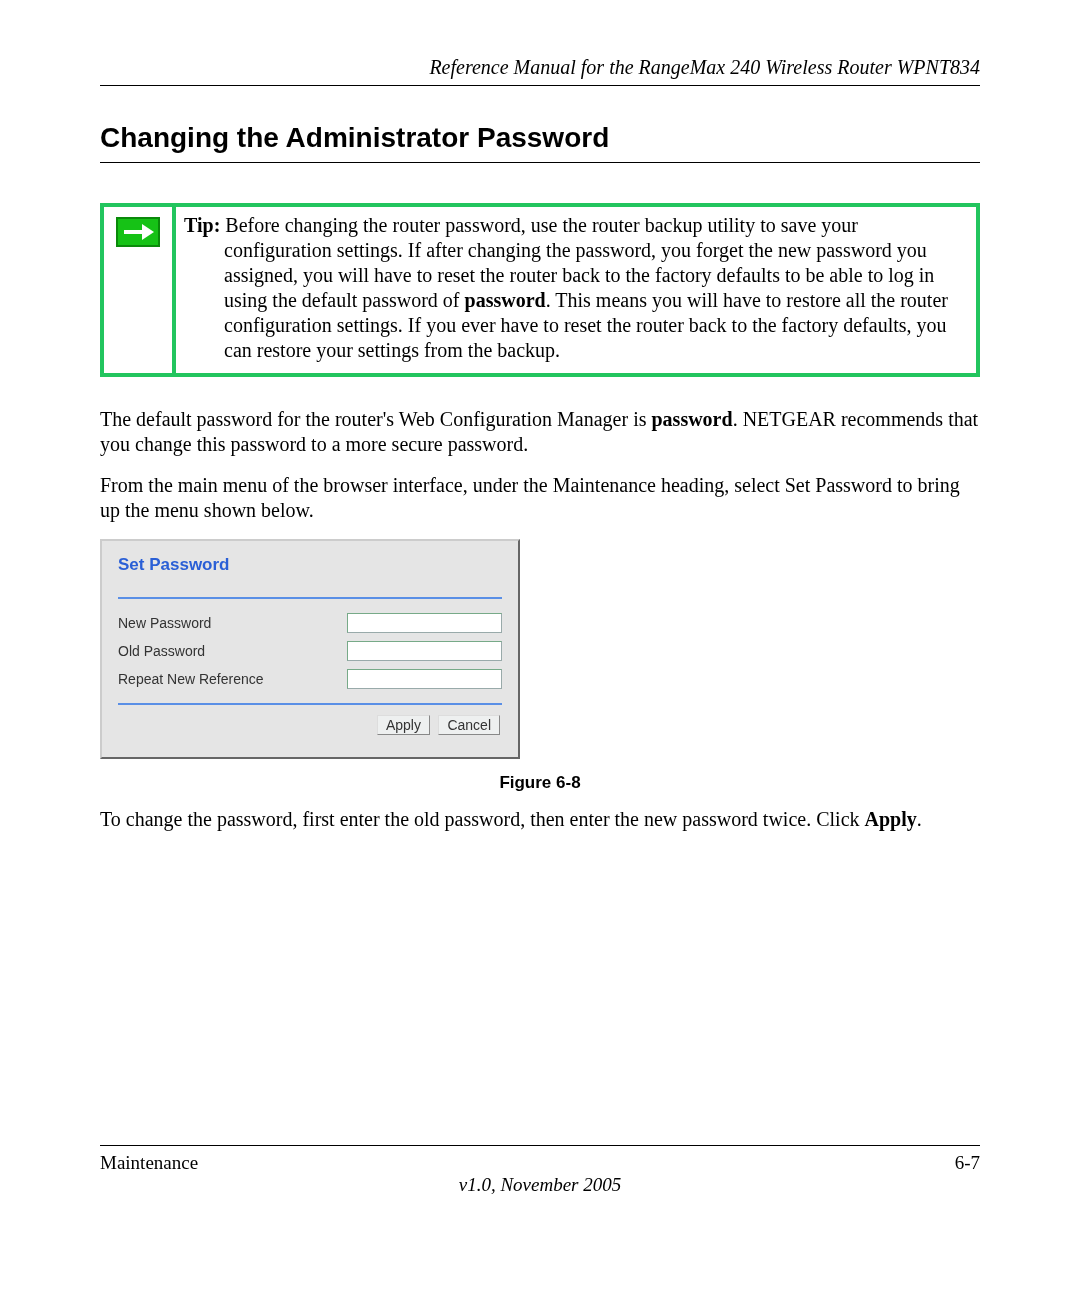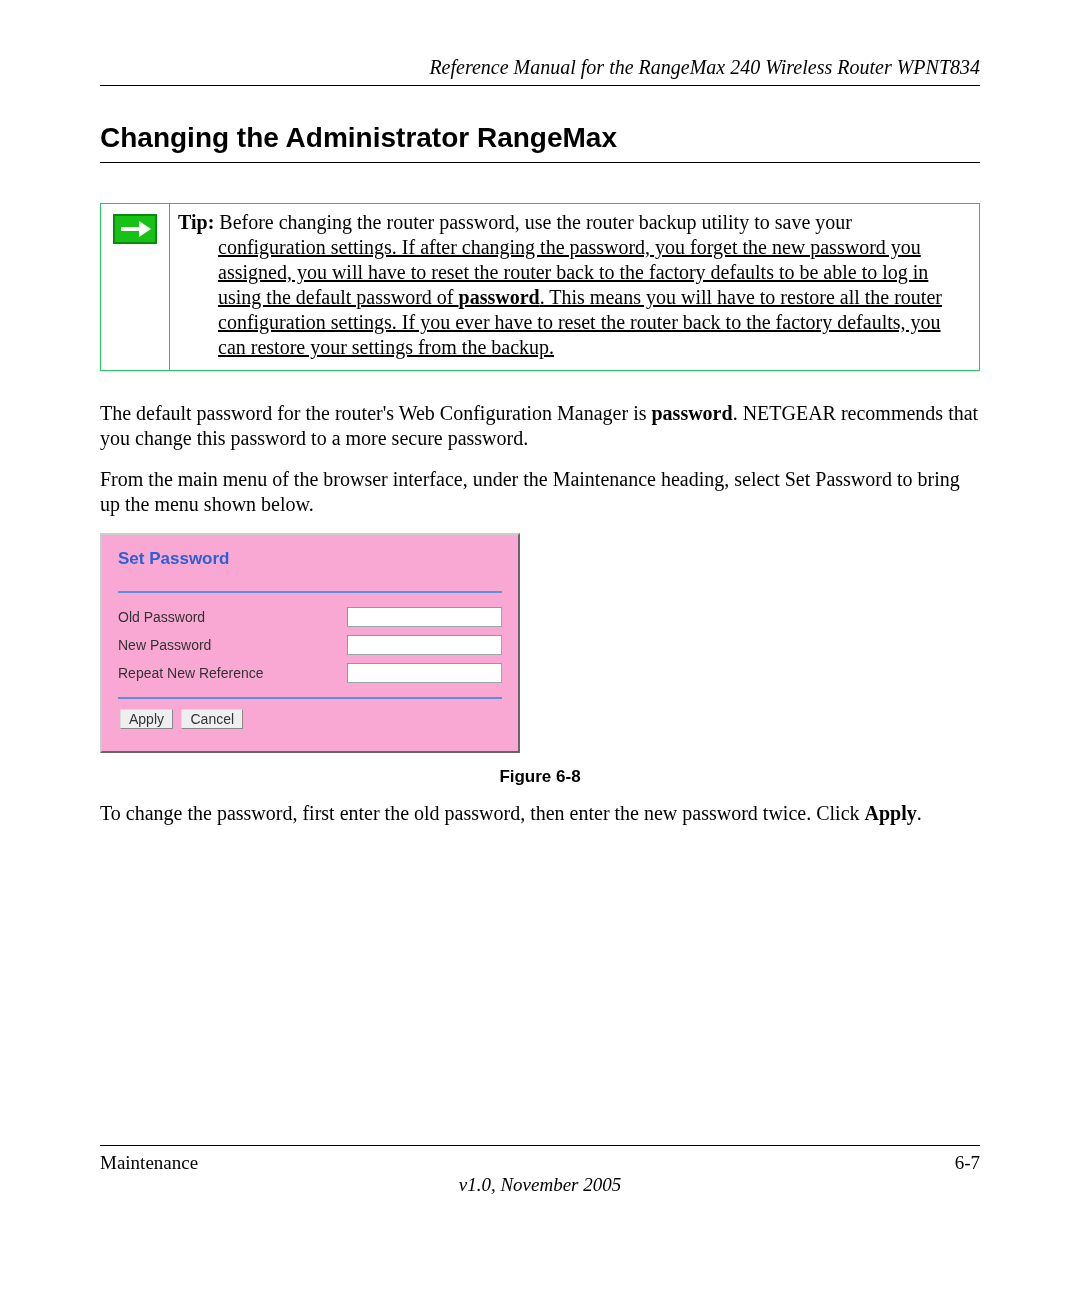--- a/index.html
+++ b/index.html
@@ -40,21 +40,21 @@
     border-top: 1.5px solid #000;
     margin: 0 0 40px 0;
   }
   
   .tip-table {
     border-collapse: collapse;
     width: 100%;
     margin-bottom: 30px;
   }
   .tip-table td {
-    border: 1px solid #22c55e;
+    border: 4px solid #22c55e;
     vertical-align: top;
   }
   .tip-icon-cell {
     width: 60px;
     text-align: center;
     padding: 8px 4px;
   }
   .tip-icon {
     display: inline-block;
     width: 40px;
@@ -64,35 +64,35 @@
     position: relative;
     margin-top: 2px;
   }
   .tip-icon svg { position:absolute; top:0; left:0; }
   .tip-text-cell {
     padding: 6px 10px 10px 8px;
     font-size: 20px;
     line-height: 1.25;
   }
   .tip-text-cell .tip-label { font-weight: bold; }
-  .tip-body-indent { padding-left: 40px; display:block;text-decoration:underline; }
+  .tip-body-indent { padding-left: 40px; display:block; }
   .body-para {
     font-size: 20px;
     line-height: 1.25;
     margin: 0 0 16px 0;
   }
   
   .screenshot {
     width: 420px;
     border: 2px solid #999;
     border-top-color: #ccc;
     border-left-color: #ccc;
     border-right-color: #666;
     border-bottom-color: #666;
-    background: #f9a8d4;
+    background: #e5e5e5;
     font-family: Arial, Helvetica, sans-serif;
     margin: 0 0 14px 0;
     box-sizing: border-box;
     padding: 14px 16px 22px 16px;
     color: #333;
   }
   .panel-title {
     color: #2a5fd6;
     font-weight: bold;
     font-size: 17px;
@@ -120,21 +120,21 @@
     box-sizing: border-box;
     border-top-color:#7a8;
     border-left-color:#7a8;
   }
   .panel-hr2 {
     border: none;
     border-top: 2px solid #5a8fe6;
     margin: 14px 0 10px 0;
   }
   .button-row {
-    text-align: left;
+    text-align: right;
   }
   .fake-button {
     display: inline-block;
     font-family: Arial, Helvetica, sans-serif;
     font-size: 14px;
     color: #333;
     background: #eef0f0;
     border: 1px solid #888;
     border-top-color:#ddd;
     border-left-color:#ddd;
@@ -174,21 +174,21 @@
   }
 </style>
 </head>
 <body>
 
 <div class="page">
 
   <div class="header-title">Reference Manual for the RangeMax 240 Wireless Router WPNT834</div>
   <hr class="header-rule">
 
-  <h1 class="section-heading">Changing the Administrator RangeMax</h1>
+  <h1 class="section-heading">Changing the Administrator Password</h1>
   <hr class="section-rule">
 
   <table class="tip-table">
     <tbody>
         <tr>
       <td class="tip-icon-cell">
         <span class="tip-icon">
           <svg width="40" height="26" viewBox="0 0 40 26">
             <line x1="6" y1="13" x2="26" y2="13" stroke="#fff" stroke-width="4"></line>
             <polygon points="24,5 36,13 24,21" fill="#fff"></polygon>
@@ -208,25 +208,25 @@
   <p class="body-para">
     <span>The default password for the router's Web Configuration Manager is </span><b>password</b><span>. NETGEAR recommends that you change this password to a more secure password.</span>
   </p>
 
   <p class="body-para">From the main menu of the browser interface, under the Maintenance heading, select Set Password to bring up the menu shown below.</p>
 
   <div class="screenshot">
     <div class="panel-title">Set Password</div>
     <hr class="panel-hr">
     <div class="form-row">
+      <label>New Password</label>
+      <span class="fake-input"></span>
+    </div>
+    <div class="form-row">
       <label>Old Password</label>
-      <span class="fake-input"></span>
-    </div>
-    <div class="form-row">
-      <label>New Password</label>
       <span class="fake-input"></span>
     </div>
     <div class="form-row">
       <label>Repeat New Reference</label>
       <span class="fake-input"></span>
     </div>
     <hr class="panel-hr2">
     <div class="button-row">
       <span class="fake-button">Apply</span>
       <span class="fake-button">Cancel</span>

